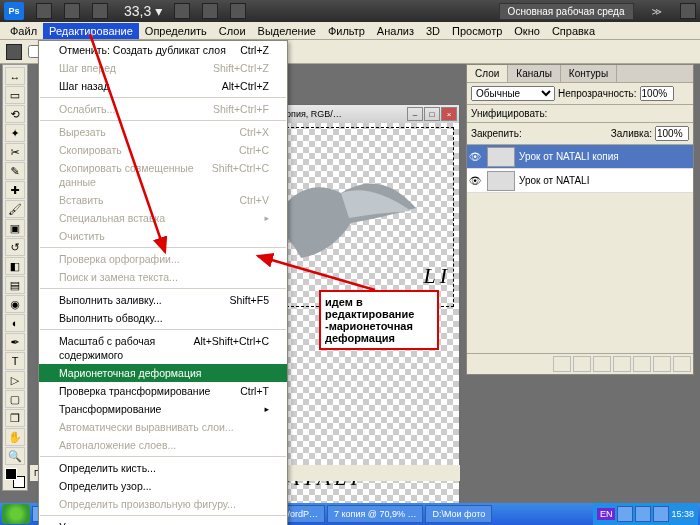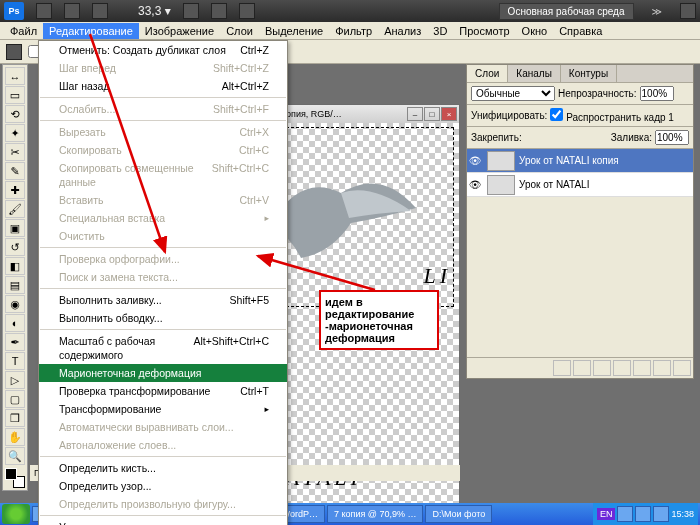--- a/index.html
+++ b/index.html
@@ -2,28 +2,28 @@
 <html><head>
 <meta charset="utf-8">
 <style>
 * { margin: 0; padding: 0; box-sizing: border-box; font-family: Tahoma, Arial, sans-serif; }
 body { width: 700px; height: 525px; background: #d4d0c8; overflow: hidden; font-size: 10px; position: relative; }
 
 
 .appbar { height: 22px; background: linear-gradient(#4b4b4b,#2b2b2b); display: flex; align-items: center; padding: 0 4px; gap: 12px; }
 .ps-logo { width: 20px; height: 18px; background: #1473e6; color: #fff; font-weight: bold; font-size: 9px; display: flex; align-items: center; justify-content: center; border-radius: 2px; }
 .app-ico { width: 16px; height: 16px; background: #555; border: 1px solid #222; }
-.zoom-disp { color: #eee; font-size: 12px; margin-left: 18px; }
+.zoom-disp { color: #eee; font-size: 14px; margin-left: 4px; }
 .workspace-btn { margin-left: auto; background: #555; color: #fff; padding: 2px 8px; border: 1px solid #333; font-size: 10px; }
 .chev { color: #ccc; margin: 0 6px; }
 
 
 .menubar { height: 18px; background: #ece9d8; display: flex; align-items: center; padding: 0 4px; border-bottom: 1px solid #aca899; }
 .menuitem { padding: 2px 6px; font-size: 11px; cursor: default; }
-.menuitem.active { background: #3b82f6; color: #fff; }
+.menuitem.active { background: #1d4ed8; color: #fff; }
 
 
 .optbar { height: 24px; background: #ece9d8; border-bottom: 1px solid #aca899; display: flex; align-items: center; gap: 6px; padding: 0 6px; font-size: 10px; }
 .optbar label { display: flex; align-items: center; gap: 2px; }
 
 
 .main { position: absolute; top: 64px; left: 0; right: 0; bottom: 22px; background: #6f6f6f; }
 
 
 .toolbox { position: absolute; left: 2px; top: 0; width: 26px; background: #ece9d8; border: 1px solid #999; padding: 2px; display: flex; flex-direction: column; gap: 1px; }
@@ -103,21 +103,21 @@
   <div class="app-ico"></div>
   <div class="app-ico"></div>
   <div class="workspace-btn">Основная рабочая среда</div>
   <span class="chev">≫</span>
   <div class="app-ico"></div>
 </div>
 
 <div class="menubar">
   <span class="menuitem">Файл</span>
   <span class="menuitem active">Редактирование</span>
-  <span class="menuitem">Изображение</span>
+  <span class="menuitem">Определить</span>
   <span class="menuitem">Слои</span>
   <span class="menuitem">Выделение</span>
   <span class="menuitem">Фильтр</span>
   <span class="menuitem">Анализ</span>
   <span class="menuitem">3D</span>
   <span class="menuitem">Просмотр</span>
   <span class="menuitem">Окно</span>
   <span class="menuitem">Справка</span>
 </div>
 
@@ -186,21 +186,20 @@
       <span>Каналы</span>
       <span>Контуры</span>
     </div>
     <div class="opts">
       <select><option>Обычные</option></select>
       <span>Непрозрачность:</span>
       <input type="text" value="100%" style="">
     </div>
     <div class="opts">
       <span>Унифицировать:</span>
-      <label><input type="checkbox" checked="" style=""> <span>Распространить кадр 1</span></label>
     </div>
     <div class="opts">
       <span>Закрепить:</span>
       <span style="flex:1"></span>
       <span>Заливка:</span>
       <input type="text" value="100%" style="">
     </div>
     <div class="layerlist">
       <div class="layer sel">
         <span class="eye">👁</span>

